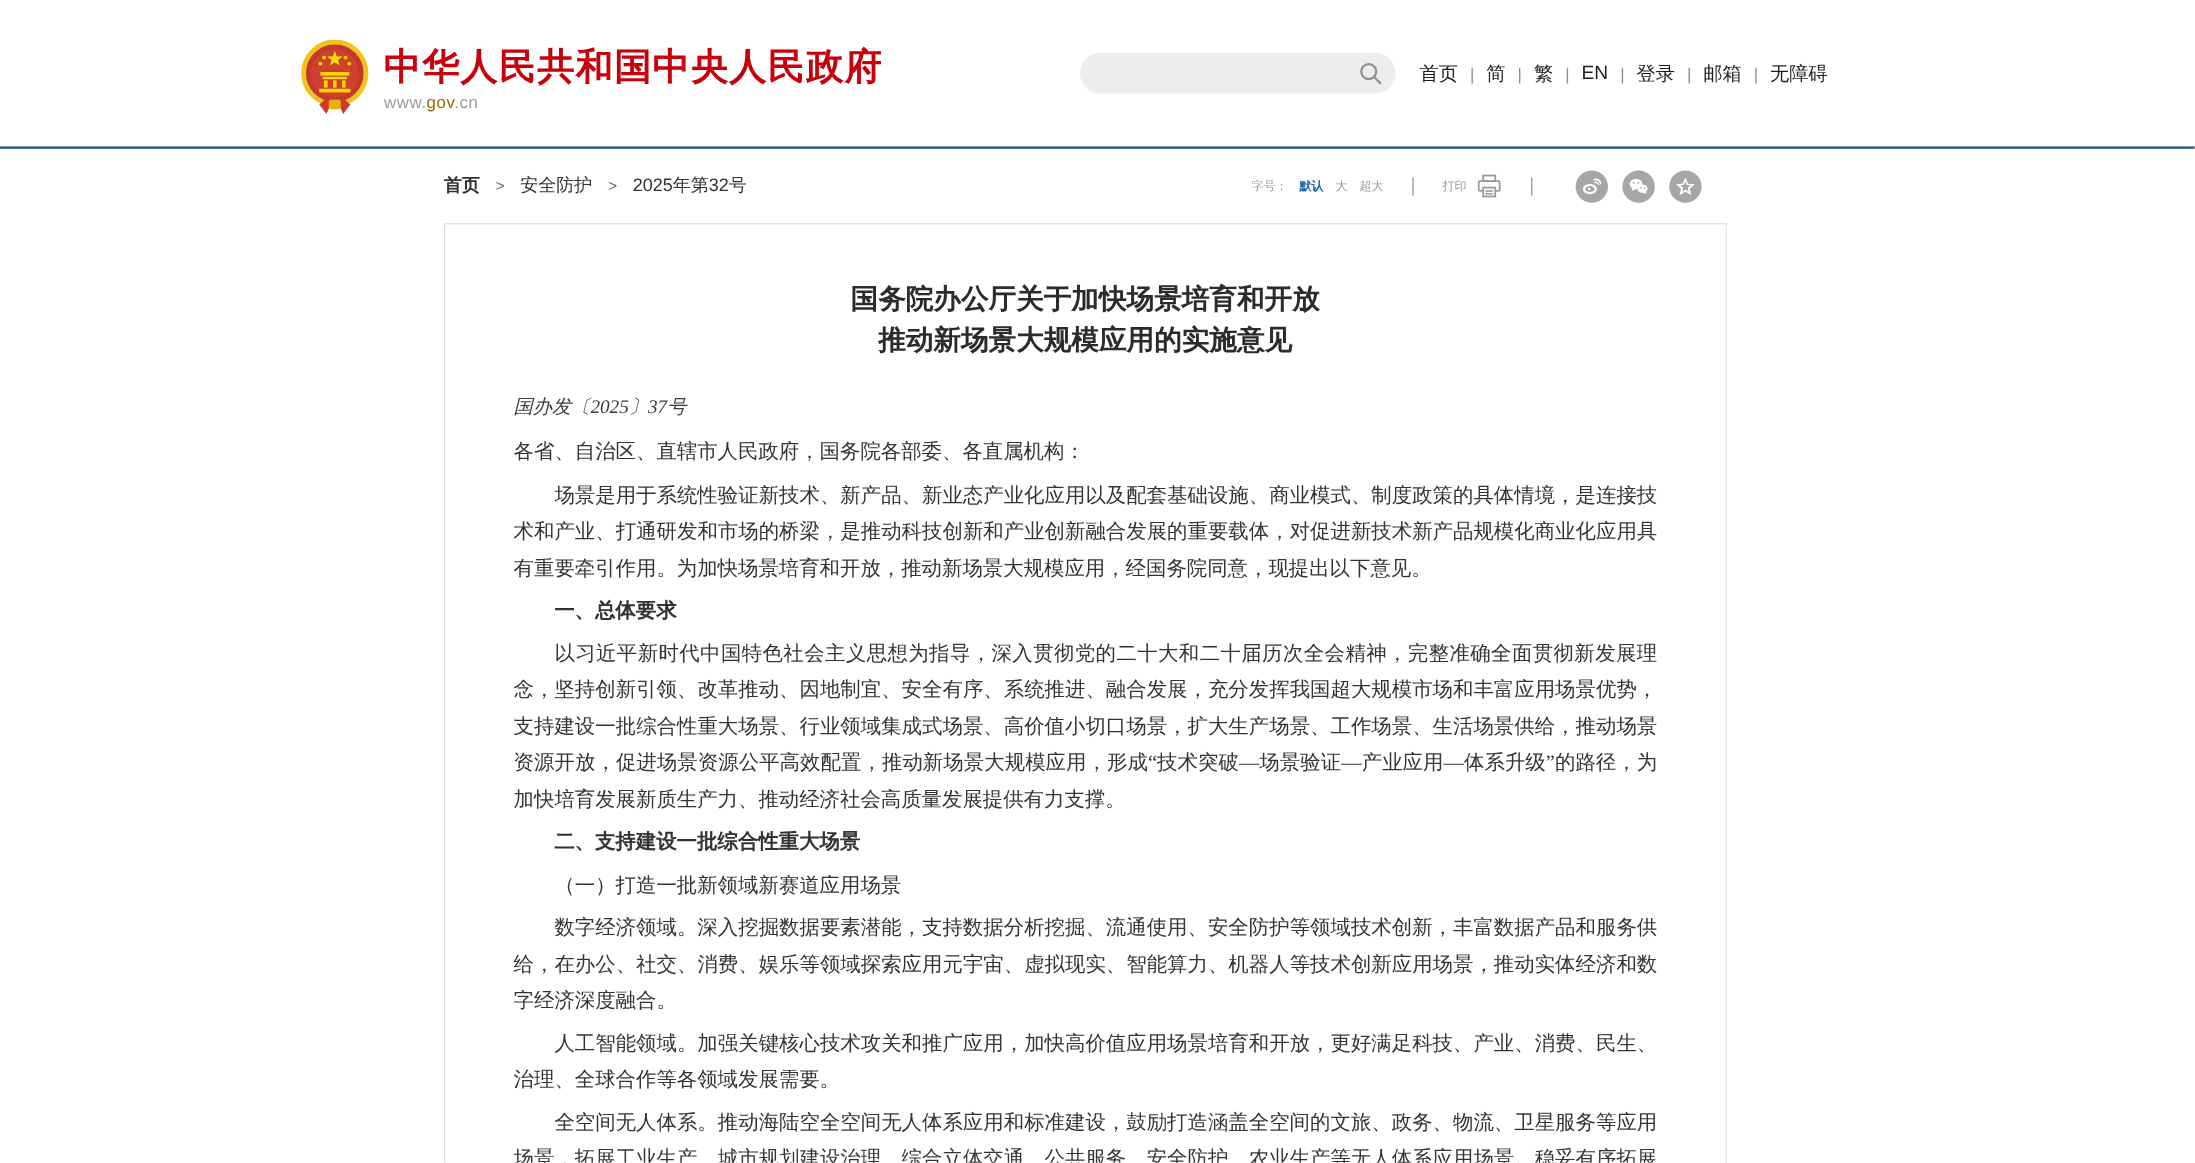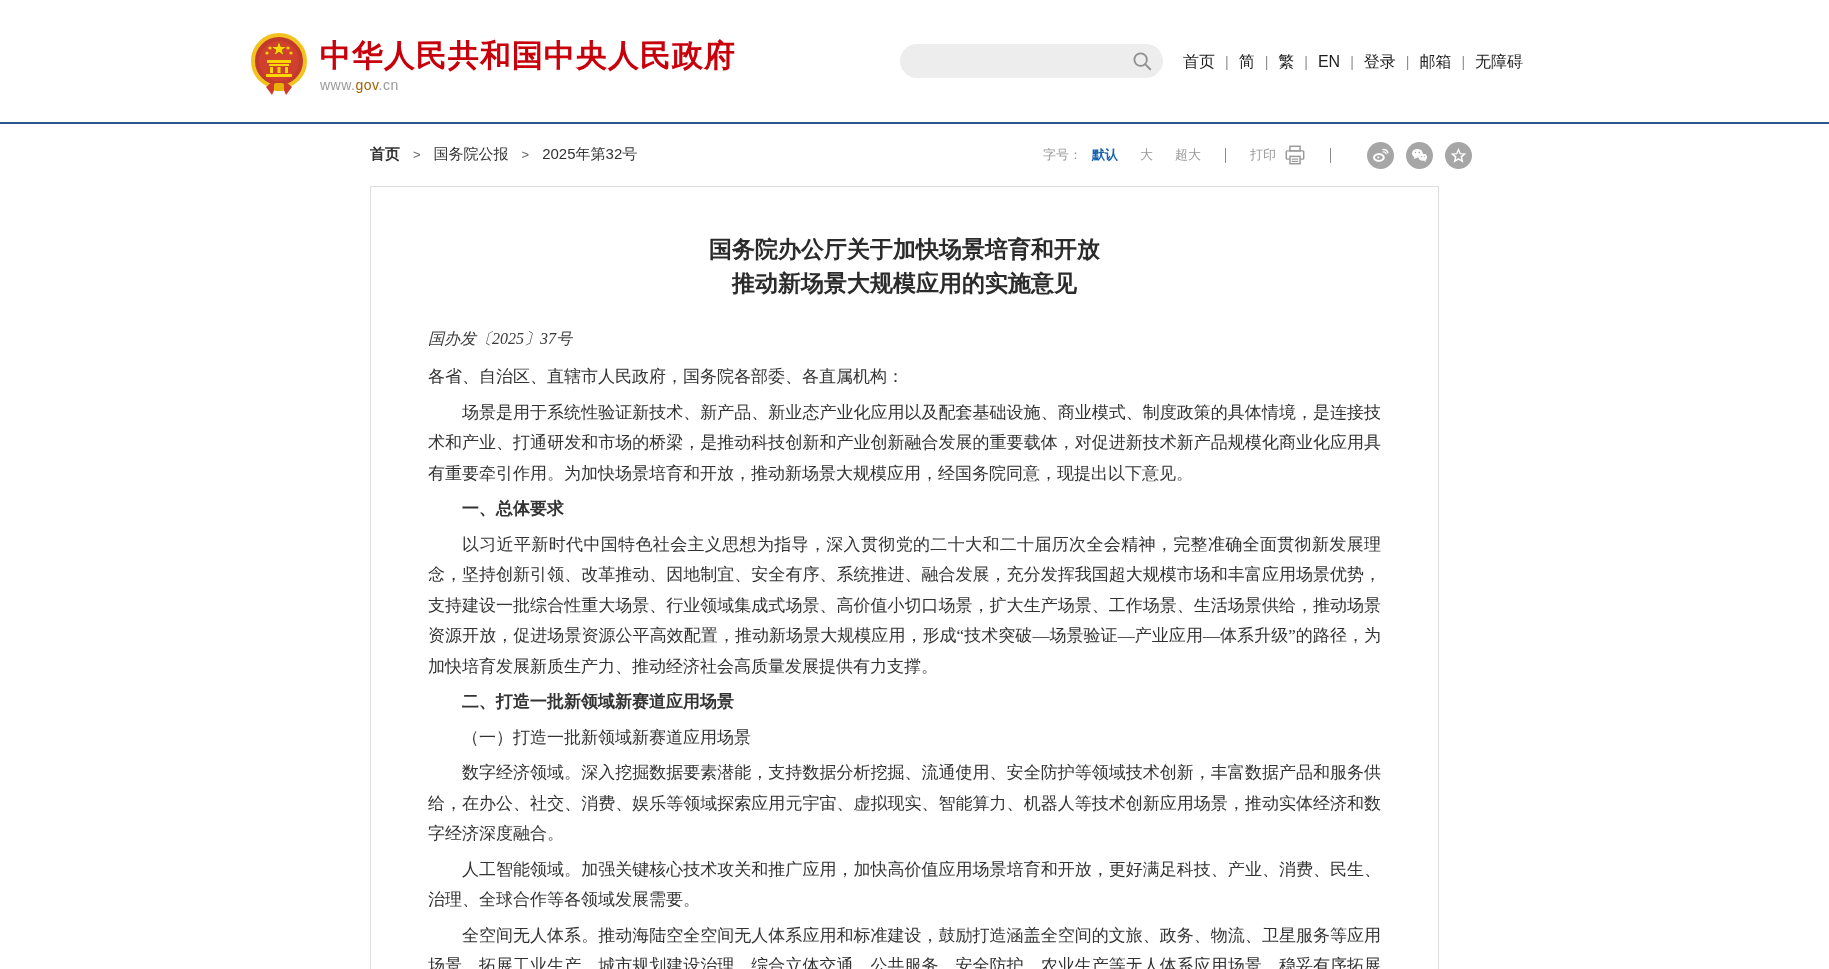--- a/index.html
+++ b/index.html
@@ -33,21 +33,21 @@
 
   
   .breadcrumb { position:absolute; left:370px; top:145px; font-size:15px; color:#333;
     display:flex; align-items:center; }
   .bc-item { color:#333; cursor:pointer; }
   .bc-item.first { font-weight:bold; }
   .bc-item.current { cursor:default; }
   .bc-sep { color:#666; margin:0 13px; font-size:13px; }
 
   .toolbar { position:absolute; left:1043px; top:141px; height:28px; display:flex;
-    align-items:center; font-size:13px; color:#999; }
+    align-items:center; font-size:10px; color:#999; }
   .fs-label { color:#999; }
   .fs-opt { margin-left:10px; color:#999; cursor:pointer; }
   .fs-opt.active { color:#1862ae; font-weight:bold; cursor:default; }
   .tb-sep { width:1px; height:15px; background:#8a8a8a; margin:0 24px; }
   .print-group { display:flex; align-items:center; color:#999; cursor:pointer; }
   .print-group svg { margin-left:8px; }
   .share-group { display:flex; align-items:center; margin-left:0; }
   .circle-icon { width:27px; height:27px; border-radius:50%; background:#a6a6a6;
     display:flex; align-items:center; justify-content:center; margin-left:12px; cursor:pointer; }
 
@@ -127,28 +127,28 @@
         <a class="nav-item">邮箱</a>
         <span class="nav-sep">|</span>
         <a class="nav-item">无障碍</a>
       </nav>
   </div>
   <div class="blue-line"></div>
 
   <div class="breadcrumb">
       <span class="bc-item first">首页</span>
       <span class="bc-sep">&gt;</span>
-      <span class="bc-item">国务院公报</span>
+      <span class="bc-item">安全防护</span>
       <span class="bc-sep">&gt;</span>
       <span class="bc-item current">2025年第32号</span>
     </div>
 
   <div class="toolbar">
     <span class="fs-label">字号：</span>
-    <span class="fs-options" style="display:flex;align-items:center;gap:12px;">
+    <span class="fs-options" style="display:flex;align-items:center;">
         <span class="fs-opt active">默认</span>
         <span class="fs-opt">大</span>
         <span class="fs-opt">超大</span>
       </span>
     <span class="tb-sep"></span>
     <span class="print-group">
       <span>打印</span>
       <svg width="22" height="22" viewBox="0 0 24 24">
         <rect x="6.5" y="2.5" width="11" height="5" fill="none" stroke="#999" stroke-width="1.6"></rect>
         <rect x="2.5" y="7.5" width="19" height="9" rx="1" fill="none" stroke="#999" stroke-width="1.6"></rect>
@@ -192,21 +192,21 @@
     <div class="doc-title">
       <div>国务院办公厅关于加快场景培育和开放</div>
       <div>推动新场景大规模应用的实施意见</div>
     </div>
     <div class="doc-number">国办发〔2025〕37号</div>
     <div class="article-body">
         <p class="para plain">各省、自治区、直辖市人民政府，国务院各部委、各直属机构：</p>
         <p class="para indent">场景是用于系统性验证新技术、新产品、新业态产业化应用以及配套基础设施、商业模式、制度政策的具体情境，是连接技术和产业、打通研发和市场的桥梁，是推动科技创新和产业创新融合发展的重要载体，对促进新技术新产品规模化商业化应用具有重要牵引作用。为加快场景培育和开放，推动新场景大规模应用，经国务院同意，现提出以下意见。</p>
         <p class="para heading">一、总体要求</p>
         <p class="para indent">以习近平新时代中国特色社会主义思想为指导，深入贯彻党的二十大和二十届历次全会精神，完整准确全面贯彻新发展理念，坚持创新引领、改革推动、因地制宜、安全有序、系统推进、融合发展，充分发挥我国超大规模市场和丰富应用场景优势，支持建设一批综合性重大场景、行业领域集成式场景、高价值小切口场景，扩大生产场景、工作场景、生活场景供给，推动场景资源开放，促进场景资源公平高效配置，推动新场景大规模应用，形成“技术突破—场景验证—产业应用—体系升级”的路径，为加快培育发展新质生产力、推动经济社会高质量发展提供有力支撑。</p>
-        <p class="para heading">二、打造一批新领域新赛道应用场景</p>
+        <p class="para heading">二、支持建设一批综合性重大场景</p>
         <p class="para sub">（一）打造一批新领域新赛道应用场景</p>
         <p class="para lead-para"><span class="lead">数字经济领域。</span>深入挖掘数据要素潜能，支持数据分析挖掘、流通使用、安全防护等领域技术创新，丰富数据产品和服务供给，在办公、社交、消费、娱乐等领域探索应用元宇宙、虚拟现实、智能算力、机器人等技术创新应用场景，推动实体经济和数字经济深度融合。</p>
         <p class="para lead-para"><span class="lead">人工智能领域。</span>加强关键核心技术攻关和推广应用，加快高价值应用场景培育和开放，更好满足科技、产业、消费、民生、治理、全球合作等各领域发展需要。</p>
         <p class="para lead-para"><span class="lead">全空间无人体系。</span>推动海陆空全空间无人体系应用和标准建设，鼓励打造涵盖全空间的文旅、政务、物流、卫星服务等应用场景，拓展工业生产、城市规划建设治理、综合立体交通、公共服务、安全防护、农业生产等无人体系应用场景。稳妥有序拓展低空经济等领域应用场景。</p>
       </div>
   </div>
 
 </div>
 
 </body></html>

